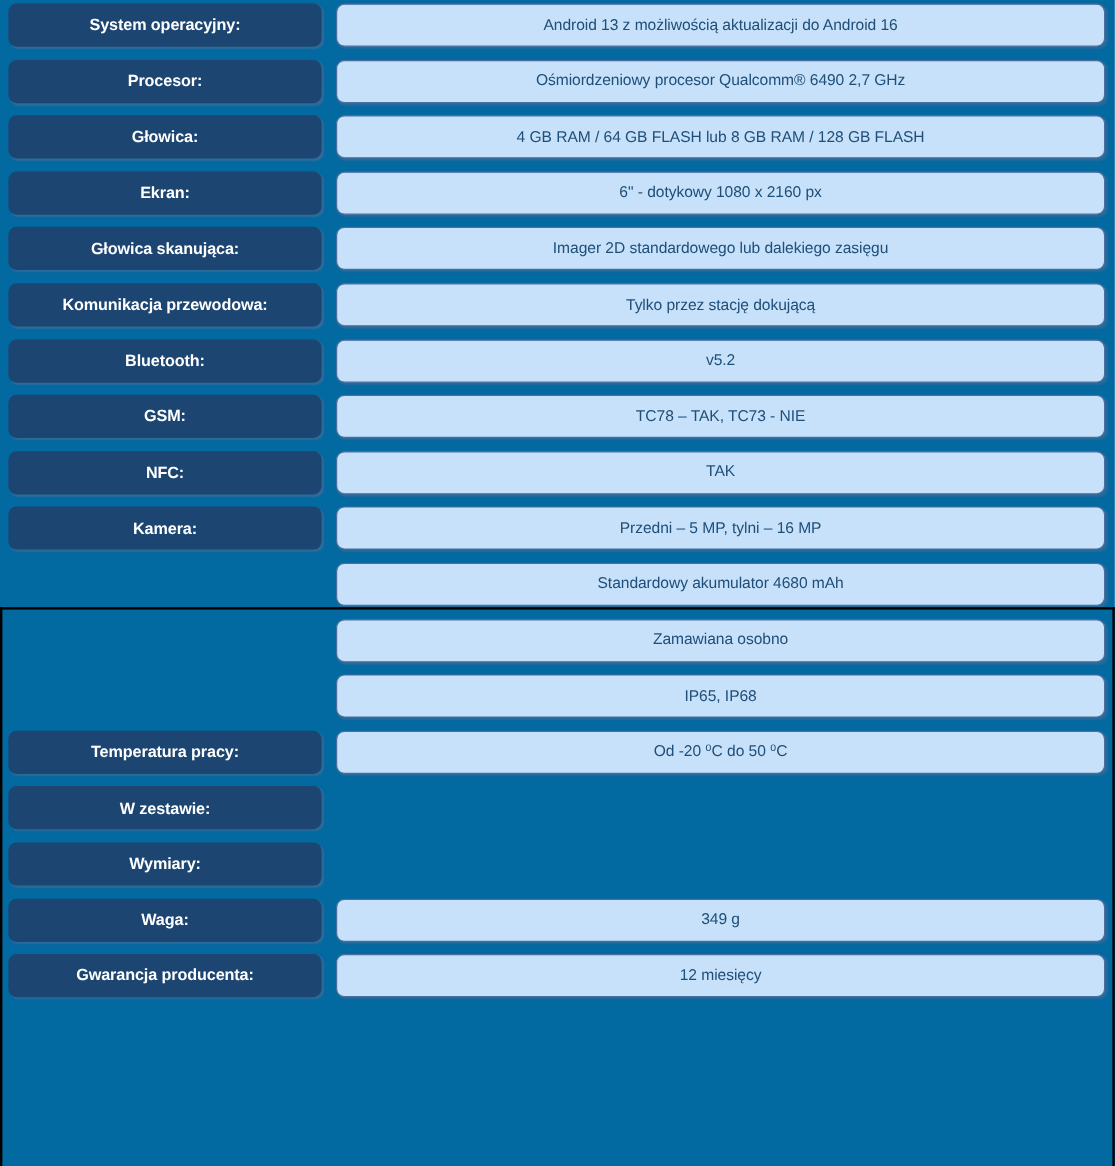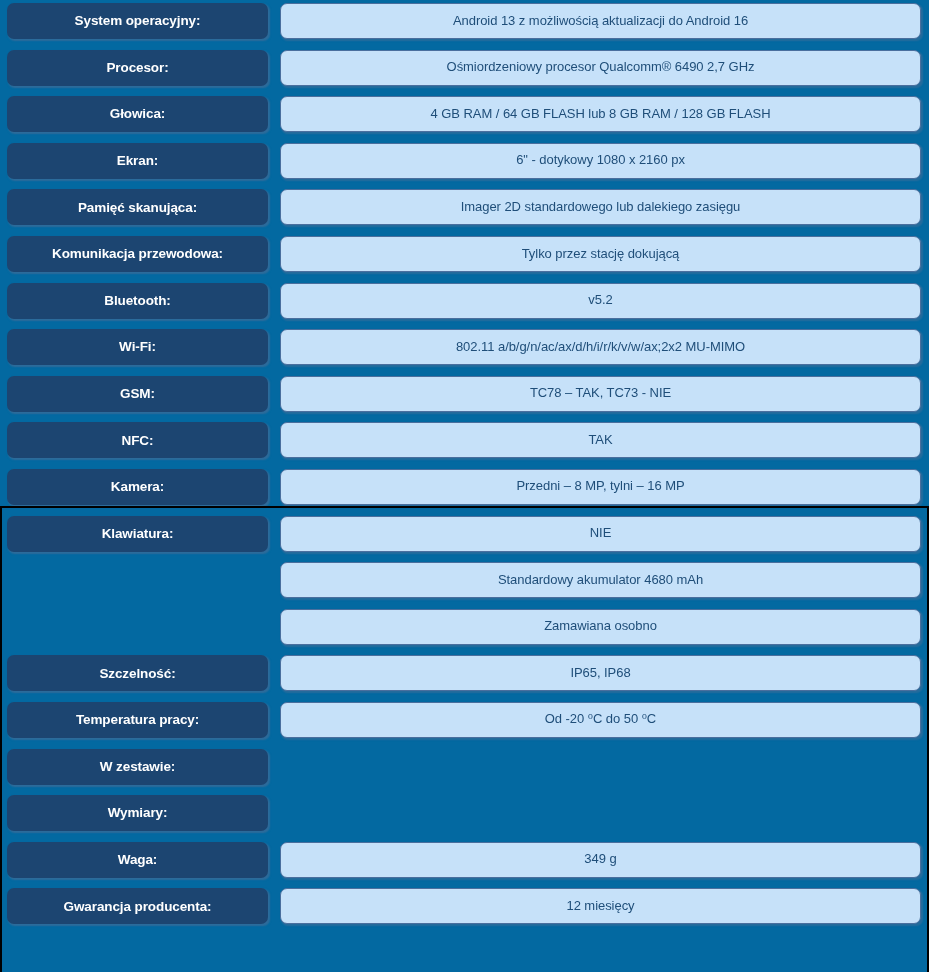--- a/index.html
+++ b/index.html
@@ -135,21 +135,21 @@
       <div class="spec-row">
         <div class="label-cell">
           <span class="label-text">Ekran:</span>
         </div>
         <div class="value-cell">
           <span class="value-text">6" - dotykowy 1080 x 2160 px</span>
         </div>
       </div>
       <div class="spec-row">
         <div class="label-cell">
-          <span class="label-text">Pamięć skanująca:</span>
+          <span class="label-text">Głowica skanująca:</span>
         </div>
         <div class="value-cell">
           <span class="value-text">Imager 2D standardowego lub dalekiego zasięgu</span>
         </div>
       </div>
       <div class="spec-row">
         <div class="label-cell">
           <span class="label-text">Komunikacja przewodowa:</span>
         </div>
         <div class="value-cell">
@@ -159,72 +159,53 @@
       <div class="spec-row">
         <div class="label-cell">
           <span class="label-text">Bluetooth:</span>
         </div>
         <div class="value-cell">
           <span class="value-text">v5.2</span>
         </div>
       </div>
       <div class="spec-row">
         <div class="label-cell">
-          <span class="label-text">Wi-Fi:</span>
-        </div>
-        <div class="value-cell">
-          <span class="value-text">802.11 a/b/g/n/ac/ax/d/h/i/r/k/v/w/ax;2x2 MU-MIMO</span>
-        </div>
-      </div>
-      <div class="spec-row">
-        <div class="label-cell">
           <span class="label-text">GSM:</span>
         </div>
         <div class="value-cell">
           <span class="value-text">TC78 – TAK, TC73 - NIE</span>
         </div>
       </div>
       <div class="spec-row">
         <div class="label-cell">
           <span class="label-text">NFC:</span>
         </div>
         <div class="value-cell">
           <span class="value-text">TAK</span>
         </div>
       </div>
       <div class="spec-row">
         <div class="label-cell">
           <span class="label-text">Kamera:</span>
         </div>
         <div class="value-cell">
-          <span class="value-text">Przedni – 8 MP, tylni – 16 MP</span>
-        </div>
-      </div>
-      <div class="spec-row">
-        <div class="label-cell">
-          <span class="label-text">Klawiatura:</span>
-        </div>
-        <div class="value-cell">
-          <span class="value-text">NIE</span>
+          <span class="value-text">Przedni – 5 MP, tylni – 16 MP</span>
         </div>
       </div>
       <div class="spec-row">
         <div class="value-cell">
           <span class="value-text">Standardowy akumulator 4680 mAh</span>
         </div>
       </div>
       <div class="spec-row">
         <div class="value-cell">
           <span class="value-text">Zamawiana osobno</span>
         </div>
       </div>
       <div class="spec-row">
-        <div class="label-cell">
-          <span class="label-text">Szczelność:</span>
-        </div>
         <div class="value-cell">
           <span class="value-text">IP65, IP68</span>
         </div>
       </div>
       <div class="spec-row">
         <div class="label-cell">
           <span class="label-text">Temperatura pracy:</span>
         </div>
         <div class="value-cell">
           <span class="value-text">Od -20 ⁰C do 50 ⁰C</span>

